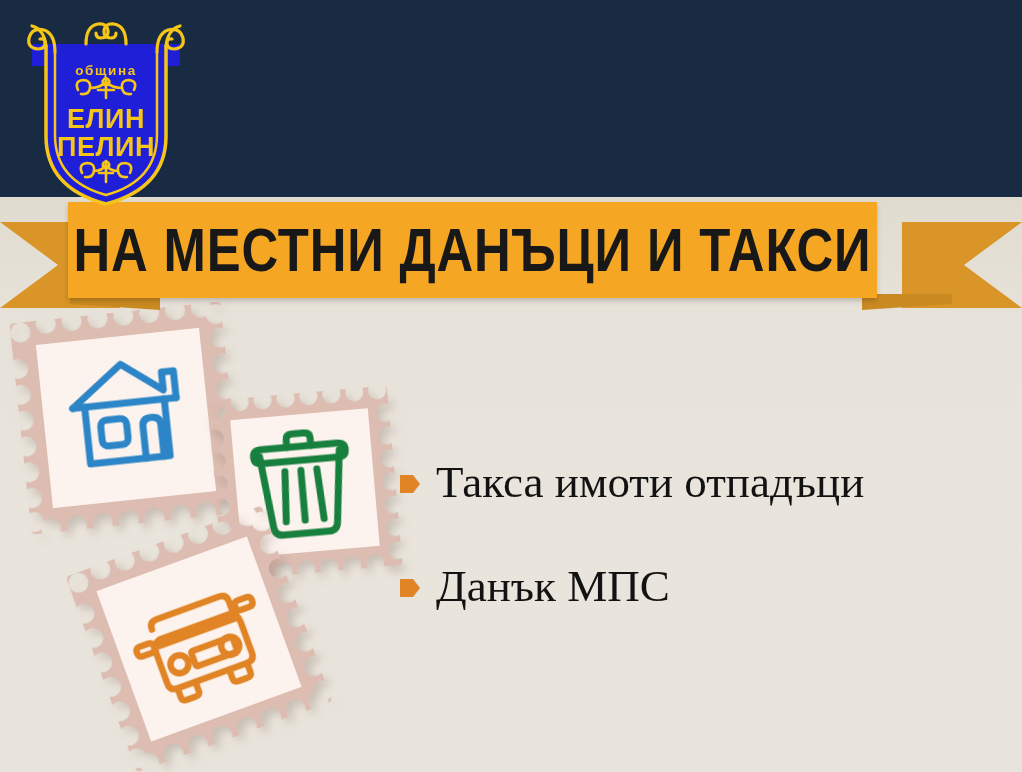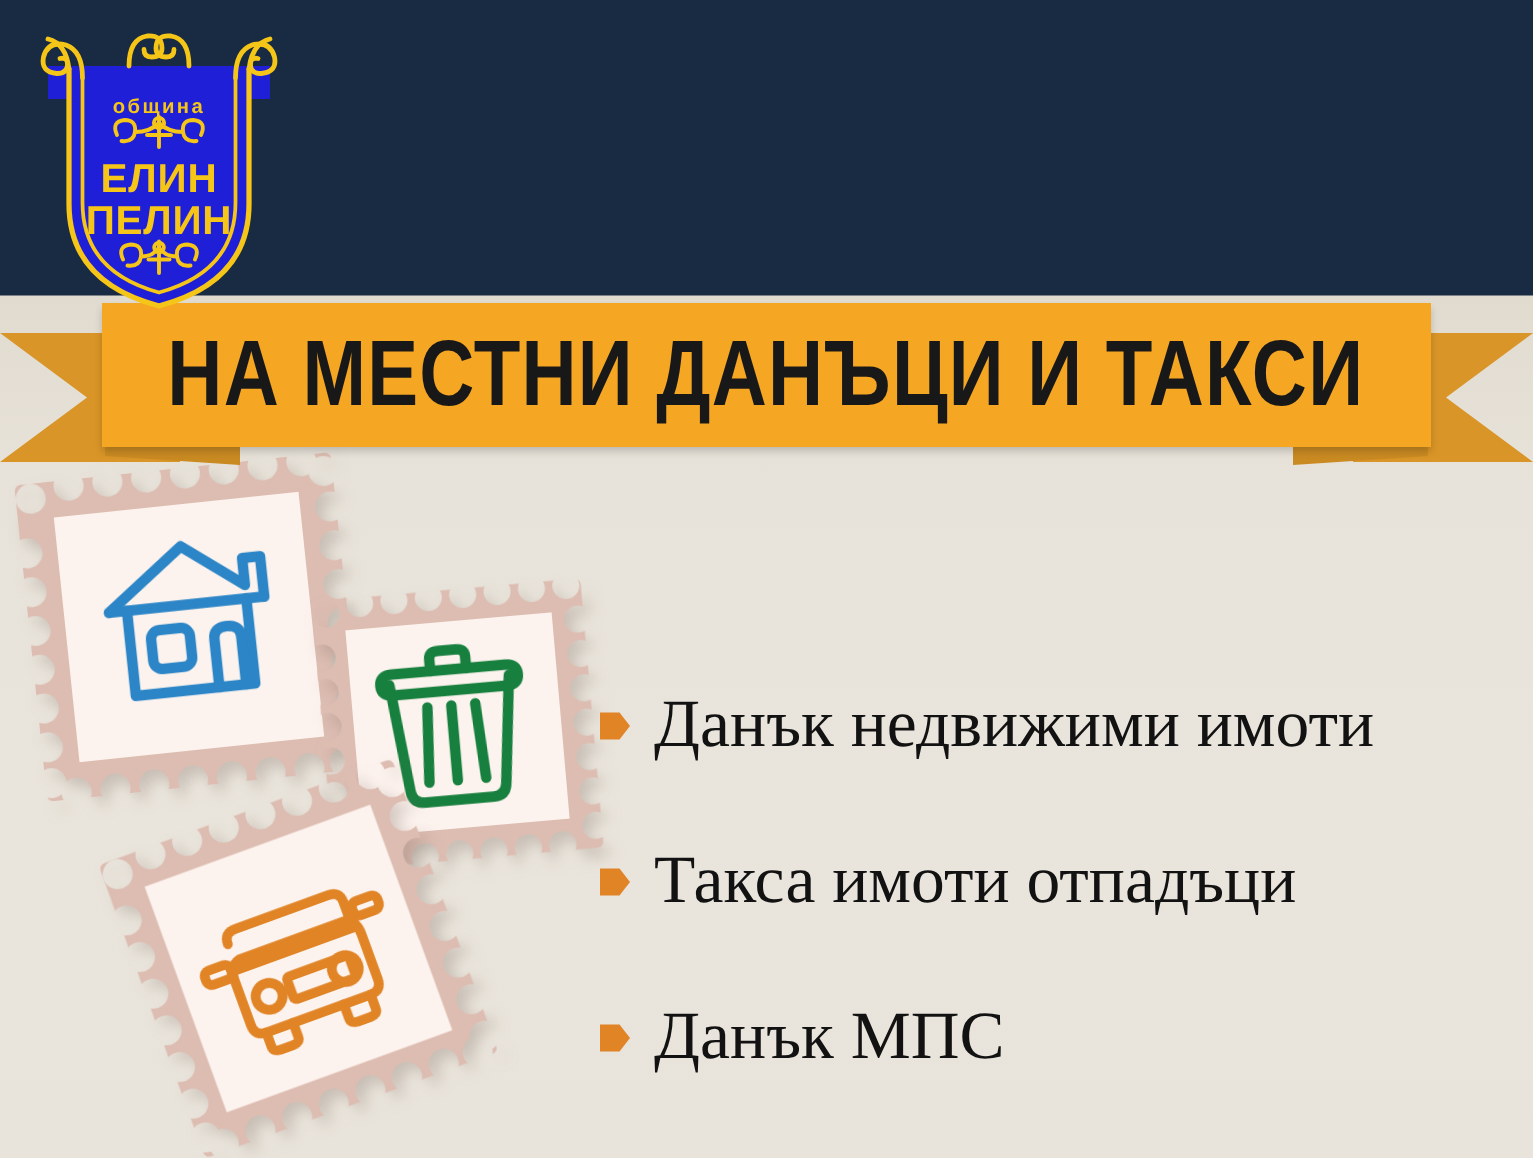--- a/index.html
+++ b/index.html
@@ -83,21 +83,21 @@
     width: 90px;
     height: 16px;
     background: #c98a22;
   }
   .ribbon-fold.left { left: 70px; clip-path: polygon(0 0, 90px 0, 90px 16px, 0 10px); }
   .ribbon-fold.right { right: 70px; clip-path: polygon(0 0, 90px 0, 90px 10px, 0 16px); }
   .ribbon-main {
     position: absolute;
     left: 68px;
     top: 4px;
-    width: 886px;
+    width: 809px;
     height: 96px;
     background: #f5a623;
     box-shadow: 0 3px 5px rgba(0,0,0,0.18);
     display: flex;
     align-items: center;
     justify-content: center;
   }
   .ribbon-text {
     color: #181818;
     font-family: "Liberation Sans", sans-serif;
@@ -378,28 +378,20 @@
           <rect x="152" y="84" width="18" height="10" rx="4"></rect>
           <path d="M70 146 L70 156 Q70 160 75 160 L84 160 Q89 160 89 156 L89 146"></path>
           <path d="M125 146 L125 156 Q125 160 130 160 L139 160 Q144 160 144 156 L144 146"></path>
         </g>
       </svg>
     </div>
   </div>
 
   <div class="list">
 
-    <div class="list-item">
-      <span class="bullet">
-        <svg width="20" height="24" viewBox="0 0 20 24">
-          <path d="M0 3 L13 3 L20 12 L13 21 L0 21 Z" fill="#e08426"></path>
-        </svg>
-      </span>
-      <span class="item-label">Данък недвижими имоти</span>
-    </div>
 
     <div class="list-item">
       <span class="bullet">
         <svg width="20" height="24" viewBox="0 0 20 24">
           <path d="M0 3 L13 3 L20 12 L13 21 L0 21 Z" fill="#e08426"></path>
         </svg>
       </span>
       <span class="item-label">Такса имоти отпадъци</span>
     </div>
 

